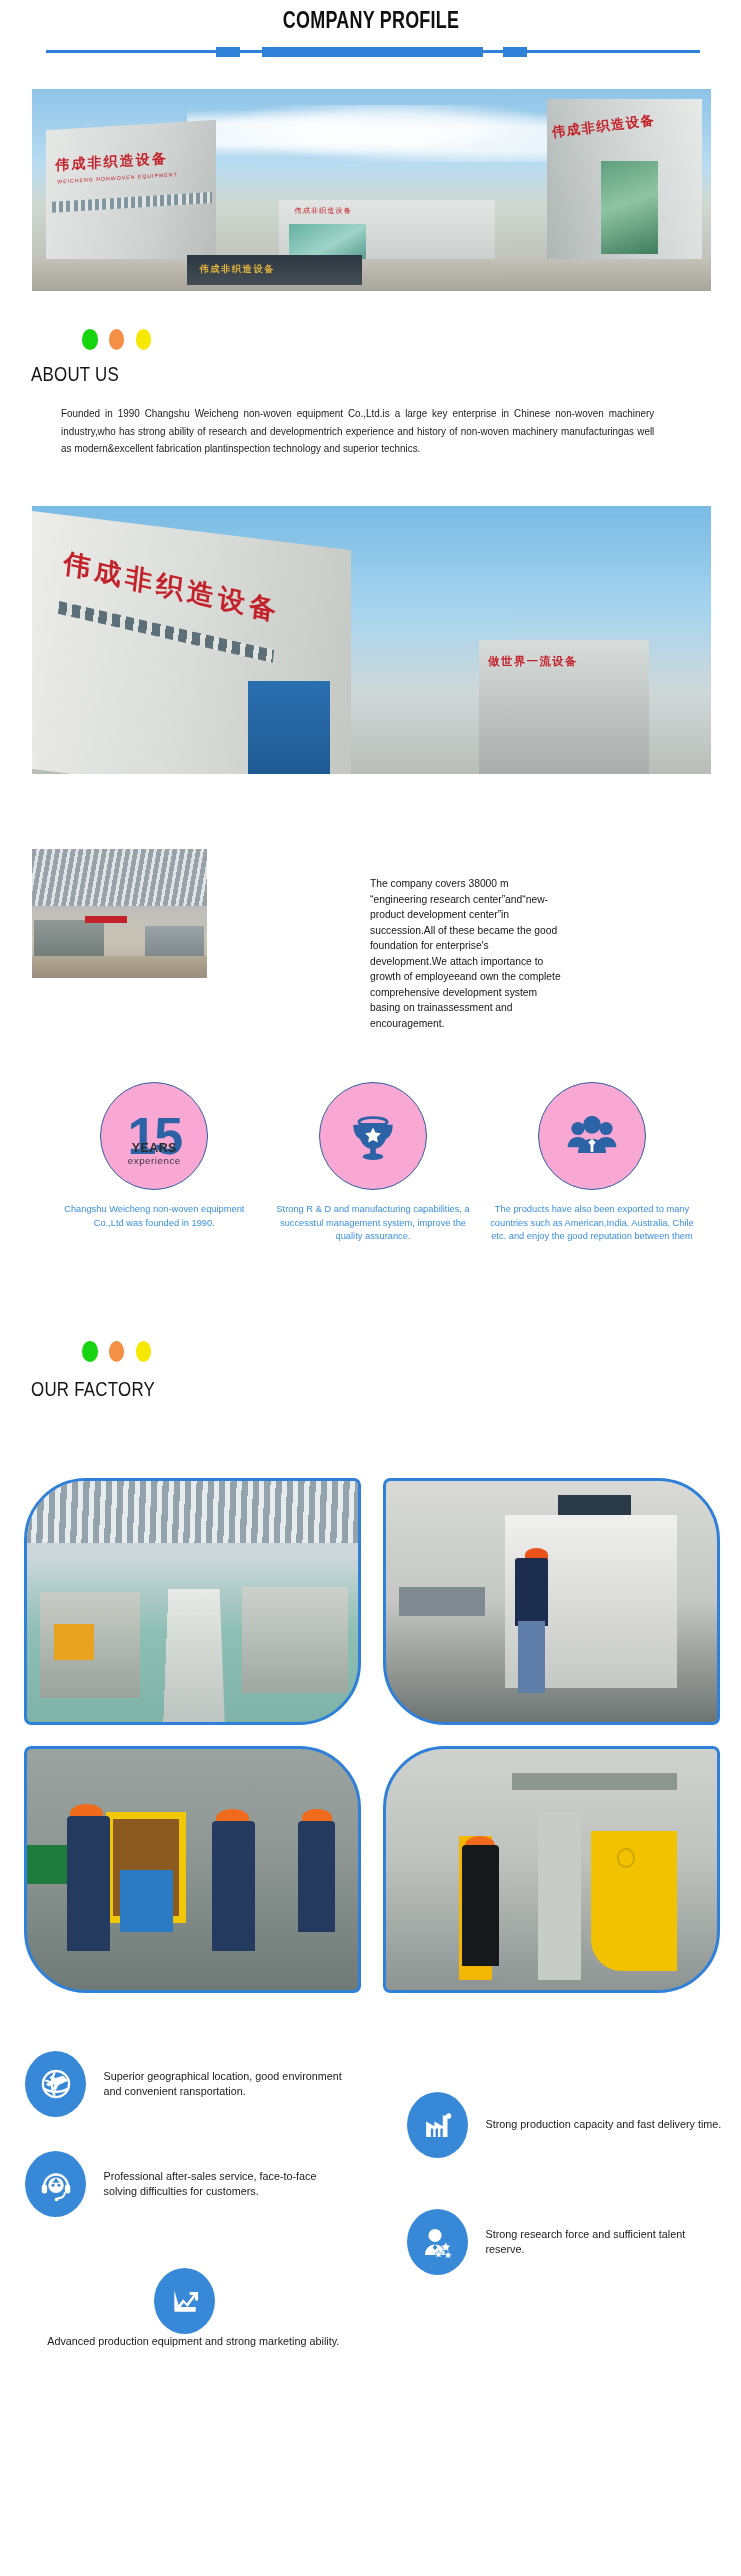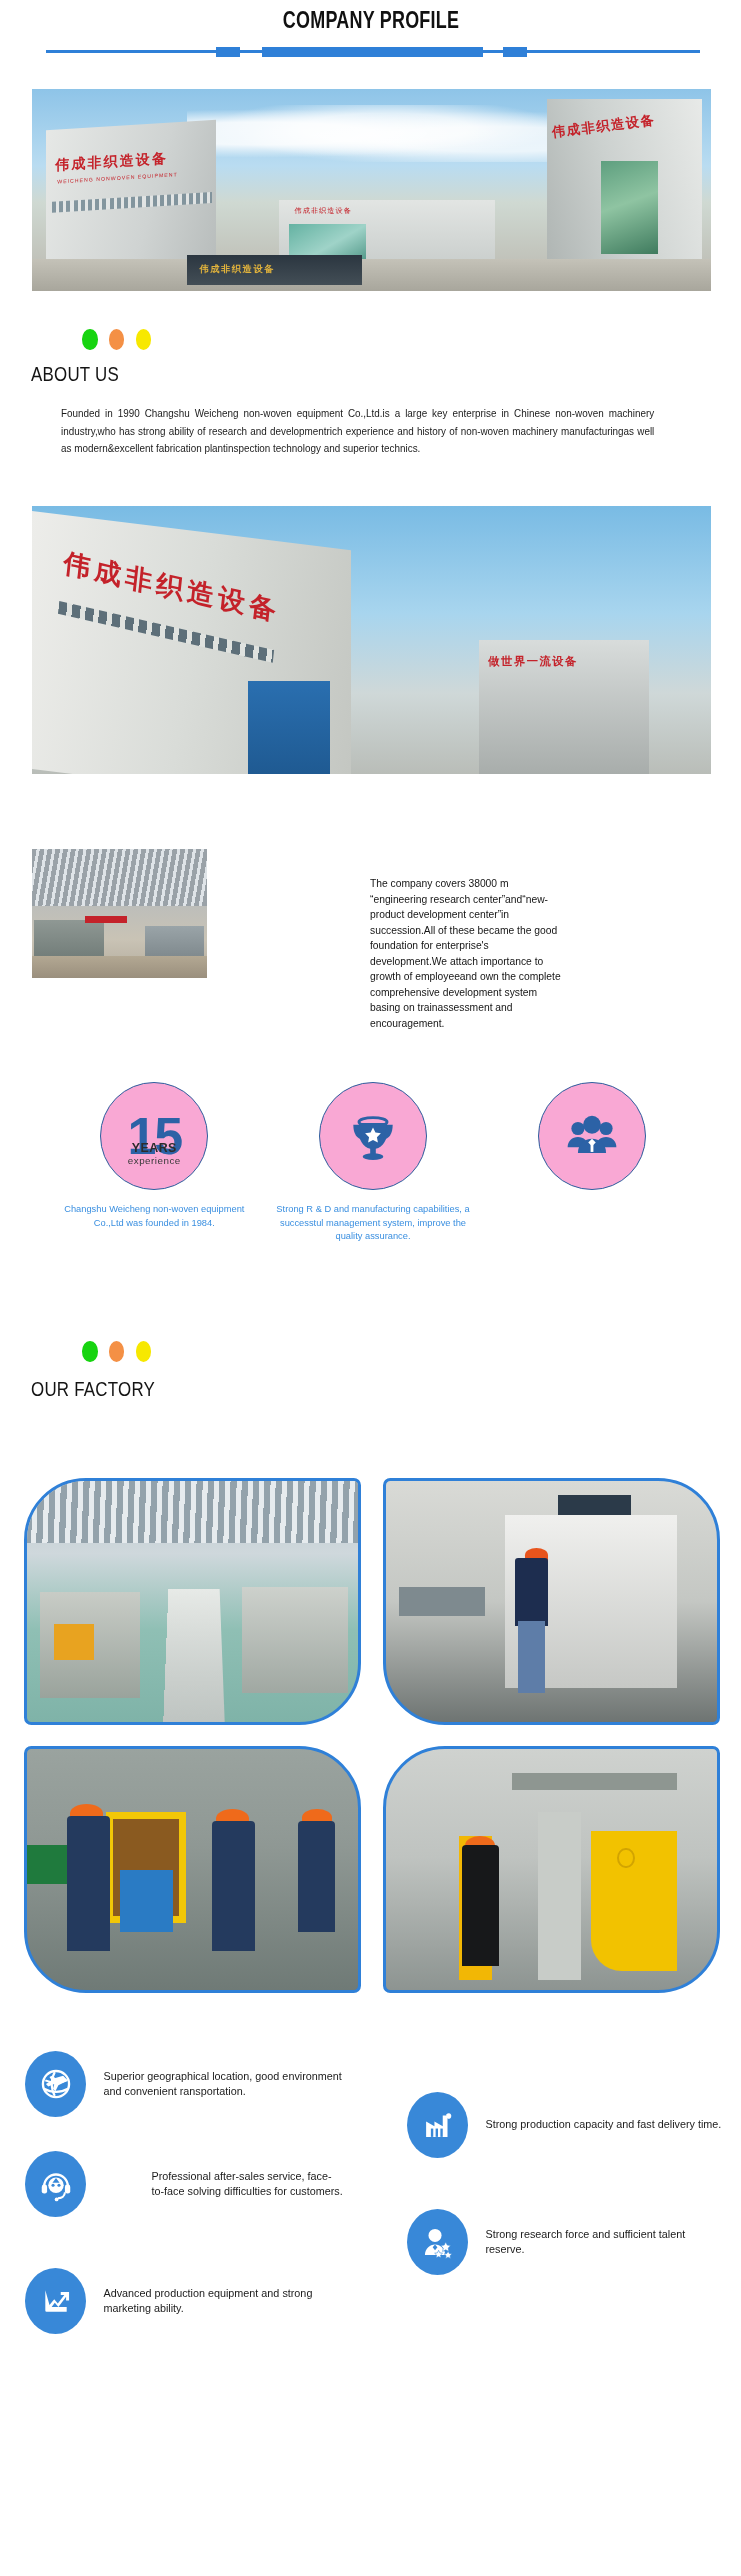--- a/index.html
+++ b/index.html
@@ -288,22 +288,22 @@
     width: 61px; height: 66px; border-radius: 50%;
     background: #3888d8; flex: 0 0 auto;
     display: flex; align-items: center; justify-content: center;
   }
   .bicon svg { display:block; }
   .btext {
     margin-left: 17.5px; font-size: 10.8px; line-height: 15.5px; color: #1b1b1b;
     font-family: "Liberation Sans", sans-serif;
   }
   .bfeat .L1 { left: 25px;  top: 16px;   width: 319px; }
-  .bfeat .L2 { left: 25px;  top: 116px; width: 319px; gap: 48px; }
-  .bfeat .L3 { left: 25px;  top: 233px; width: 319px; }
+  .bfeat .L2 { left: 25px;  top: 116px; width: 319px; }
+  .bfeat .L3 { left: 25px;  top: 233px; width: 319px; flex-direction: column; }
   .bfeat .R1 { left: 407px; top: 57px; width: 319px; }
   .bfeat .R2 { left: 407px; top: 174px; width: 319px; }
 </style>
 </head>
 <body>
 
 <div class="page">
 
   <div class="doc-title">COMPANY PROFILE</div>
   <div class="hdr-rule">
@@ -363,21 +363,21 @@
   <div class="about-body2">The company covers 38000 m “engineering research center”and“new-product development center”in succession.All of these became the good foundation for enterprise's development.We attach importance to growth of employeeand own the complete comprehensive development system basing on trainassessment and encouragement.</div>
 
   <div class="feat3">
 
     <div class="col c1">
       <div class="ring">
         <div class="fifteen">15</div>
         <div class="years">YEARS</div>
         <div class="exp">experience</div>
       </div>
-      <div class="cap">Changshu Weicheng non-woven equipment Co.,Ltd was founded in 1984.</div>
+      <div class="cap">Changshu Weicheng non-woven equipment Co.,Ltd was founded in 1990.</div>
     </div>
 
     <div class="col c2">
       <div class="ring">
         <svg width="60" height="60" viewBox="0 0 64 64" aria-hidden="true">
           <ellipse cx="32" cy="17" rx="15" ry="4.6" fill="none" stroke="#2c62a6" stroke-width="3"></ellipse>
           <path d="M17 18 h30 v10 c0 11 -7 18 -15 18 s-15 -7 -15 -18 z" fill="#2c62a6"></path>
           <path d="M17 20 h-6 c0 10 4 15 10 16 z" fill="#2c62a6"></path>
           <path d="M47 20 h6 c0 10 -4 15 -10 16 z" fill="#2c62a6"></path>
           <rect x="29" y="44" width="6" height="9" fill="#2c62a6"></rect>
@@ -394,20 +394,21 @@
           <circle cx="17" cy="24" r="7" fill="#2c62a6"></circle>
           <path d="M6 44 c0-7 5-11 11-11 s11 4 11 11 z" fill="#2c62a6"></path>
           <circle cx="47" cy="24" r="7" fill="#2c62a6"></circle>
           <path d="M36 44 c0-7 5-11 11-11 s11 4 11 11 z" fill="#2c62a6"></path>
           <circle cx="32" cy="20" r="9.5" fill="#2c62a6"></circle>
           <path d="M17 50 c0-9 7-15 15-15 s15 6 15 15 z" fill="#2c62a6"></path>
           <path d="M32 35 l-4 4 4 4 4-4 z" fill="#ffffff"></path>
           <rect x="30.5" y="40" width="3" height="9" fill="#ffffff"></rect>
         </svg>
       </div>
+      <div class="cap">The products have also been exported to many countries such as American,India, Australia, Chile etc. and enjoy the good reputation between them</div>
     </div>
 
   </div>
 
   <div class="dots" style="left:82px; top:1341px;">
     <div class="dot green"></div>
     <div class="dot orange"></div>
     <div class="dot yellow"></div>
   </div>
   <div class="sec-title" style="left:31px; top:1377px;">OUR FACTORY</div>

